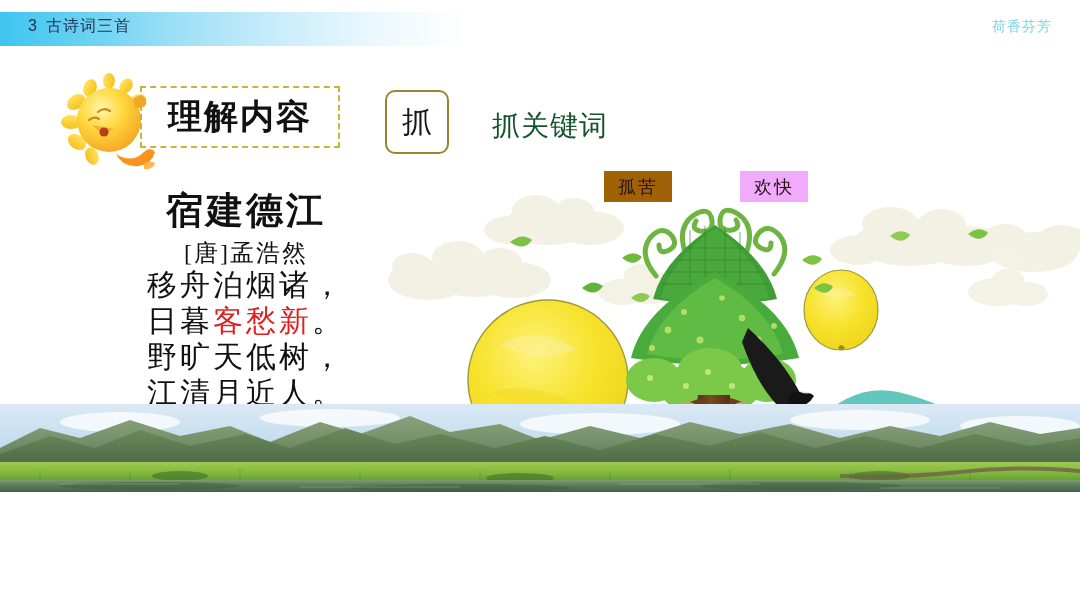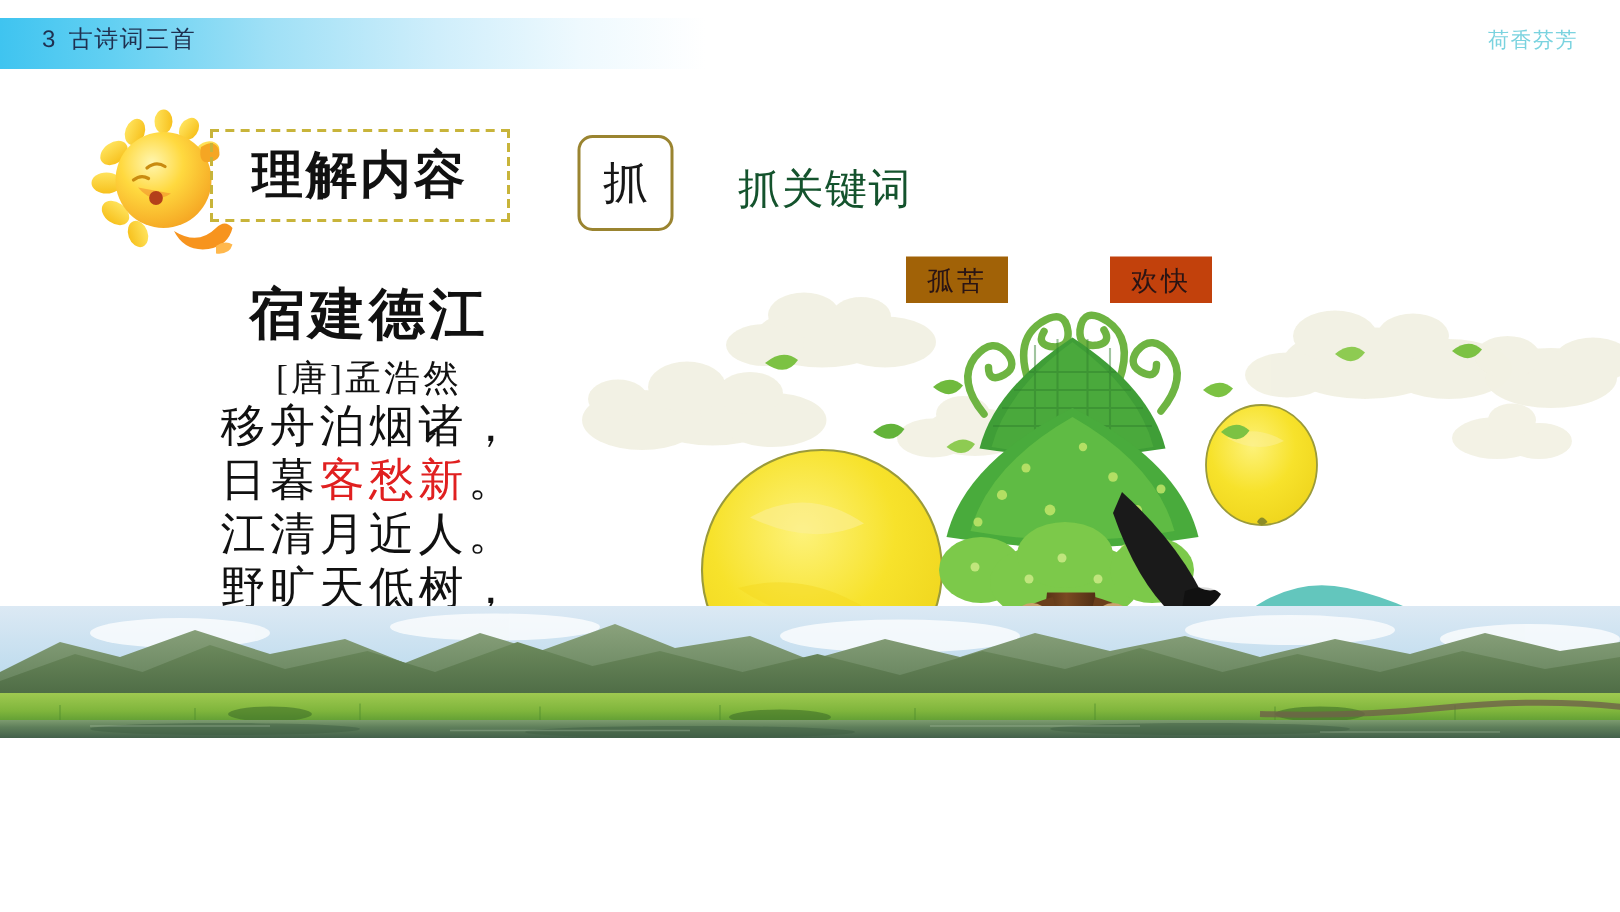--- a/index.html
+++ b/index.html
@@ -146,29 +146,29 @@
     <div class="poem-title">宿建德江</div>
     <div class="poem-author">[唐]孟浩然</div>
 
     <div class="poem-line">
       <span>移舟泊烟诸，</span><span class="hl" style="color: rgb(224, 32, 32);"></span><span></span>
     </div>
     <div class="poem-line">
       <span>日暮</span><span class="hl" style="color: rgb(224, 32, 32);">客愁新</span><span>。</span>
     </div>
     <div class="poem-line">
+      <span>野旷天低树，</span><span class="hl" style="color: rgb(224, 32, 32);"></span><span></span>
+    </div>
+    <div class="poem-line">
       <span>江清月近人。</span><span class="hl" style="color: rgb(224, 32, 32);"></span><span></span>
     </div>
-    <div class="poem-line">
-      <span>野旷天低树，</span><span class="hl" style="color: rgb(224, 32, 32);"></span><span></span>
-    </div>
   </div>
 
   <div class="badge" id="badge-a" style="background: #a16207; color: rgb(42, 20, 20);">孤苦</div>
-  <div class="badge" id="badge-b" style="background: #c2410c; color: rgb(42, 20, 20);">欢快</div>
+  <div class="badge" id="badge-b" style="background: #f0abfc; color: rgb(42, 20, 20);">欢快</div>
 
   <div class="illus">
     <svg width="730" height="340" viewBox="0 0 730 340">
       <defs>
         <radialGradient id="moonG" cx="42%" cy="34%" r="70%">
           <stop offset="0%" stop-color="#fdf27a"></stop>
           <stop offset="55%" stop-color="#f7e22b"></stop>
           <stop offset="100%" stop-color="#efd51d"></stop>
         </radialGradient>
         <linearGradient id="moonRefl" x1="0" y1="0" x2="0" y2="1">

